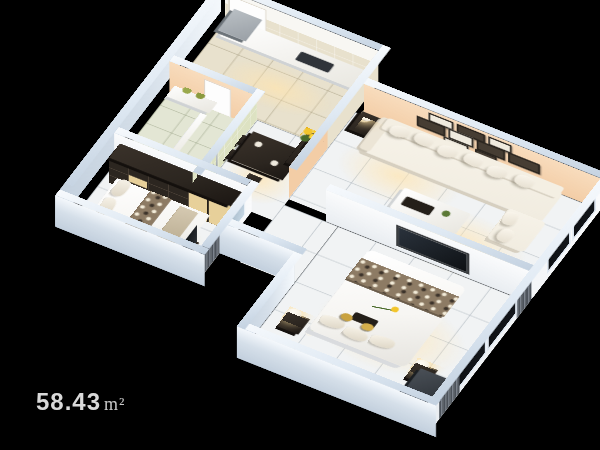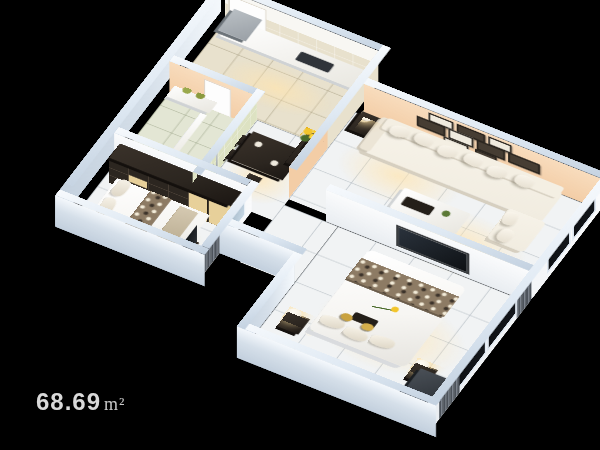--- a/index.html
+++ b/index.html
@@ -215,15 +215,15 @@
     <div class="esp" style="left:424px;top:348px;width:26px;height:26px;transform:translateZ(12px);"></div>
     <div class="lamp" style="left:274px;top:352px;width:17px;height:17px;transform:translateZ(24px);"></div>
     <div class="lamp" style="left:428px;top:352px;width:17px;height:17px;transform:translateZ(24px);"></div>
     <div style="left:300px;top:360px;width:9px;height:9px;border-radius:50%;background:#f4f2ec;box-shadow:0 -3px 0 -2px #5c7a36;transform:translateZ(10px);"></div>
     <div style="left:454px;top:360px;width:9px;height:9px;border-radius:50%;background:#f4f2ec;box-shadow:0 -3px 0 -2px #5c7a36;transform:translateZ(10px);"></div>
     <div style="left:440px;top:368px;width:38px;height:44px;background:linear-gradient(135deg,#4a5057,#2b3036);box-shadow:-3px 4px 0 #1a1e22;transform:translateZ(28px);"></div>
 
   </div>
 
   <div class="area">
-    <span class="v">68.69</span><span class="u">m²</span>
+    <span class="v">58.43</span><span class="u">m²</span>
   </div>
 </div>
 
 </body></html>

